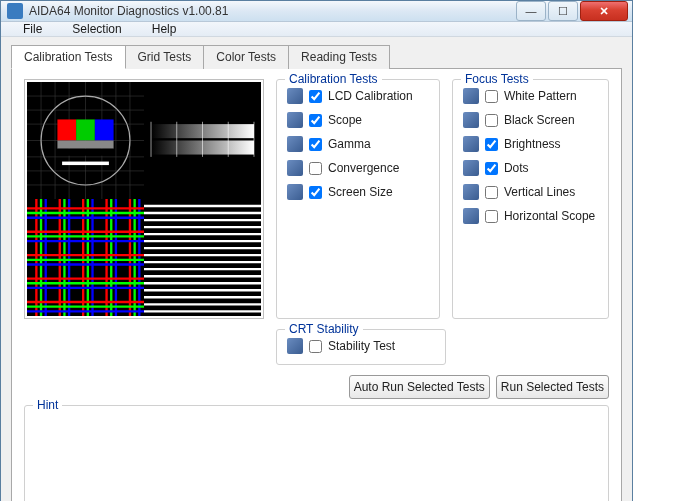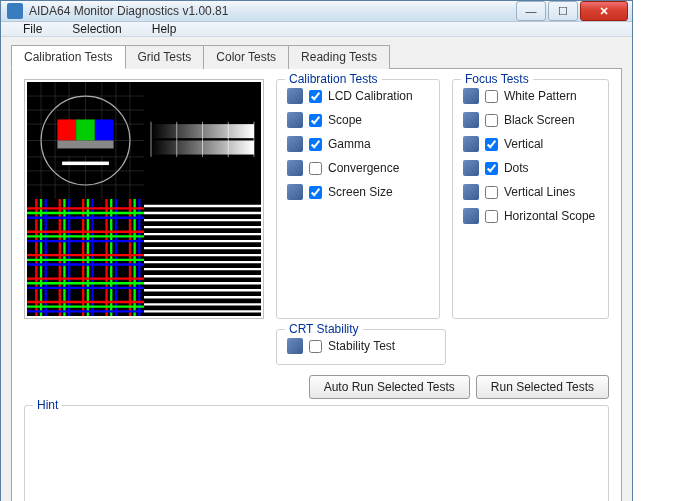--- a/index.html
+++ b/index.html
@@ -143,21 +143,21 @@
 .crt-fieldset {
   width: 170px;
 }
 .btn-row {
   display: flex;
   justify-content: flex-end;
   gap: 6px;
   margin: 10px 0 6px 0;
 }
 .btn {
-  padding: 4px 14px;
+  padding: 4px 4px;
   background: linear-gradient(to bottom, #fdfdfd, #e8e8e8);
   border: 1px solid #999;
   border-radius: 3px;
   color: #222;
   cursor: default;
 }
 .hint-fieldset {
   flex: 1;
 }
 .hint-body { min-height: 80px; }
@@ -370,21 +370,21 @@
                   <label>White Pattern</label>
                 </div>
                 <div class="check-row">
                   <div class="check-icon"></div>
                   <input type="checkbox" style="">
                   <label>Black Screen</label>
                 </div>
                 <div class="check-row">
                   <div class="check-icon"></div>
                   <input type="checkbox" checked="" style="">
-                  <label>Vertical</label>
+                  <label>Brightness</label>
                 </div>
                 <div class="check-row">
                   <div class="check-icon"></div>
                   <input type="checkbox" checked="" style="">
                   <label>Dots</label>
                 </div>
                 <div class="check-row">
                   <div class="check-icon"></div>
                   <input type="checkbox" style="">
                   <label>Vertical Lines</label>

